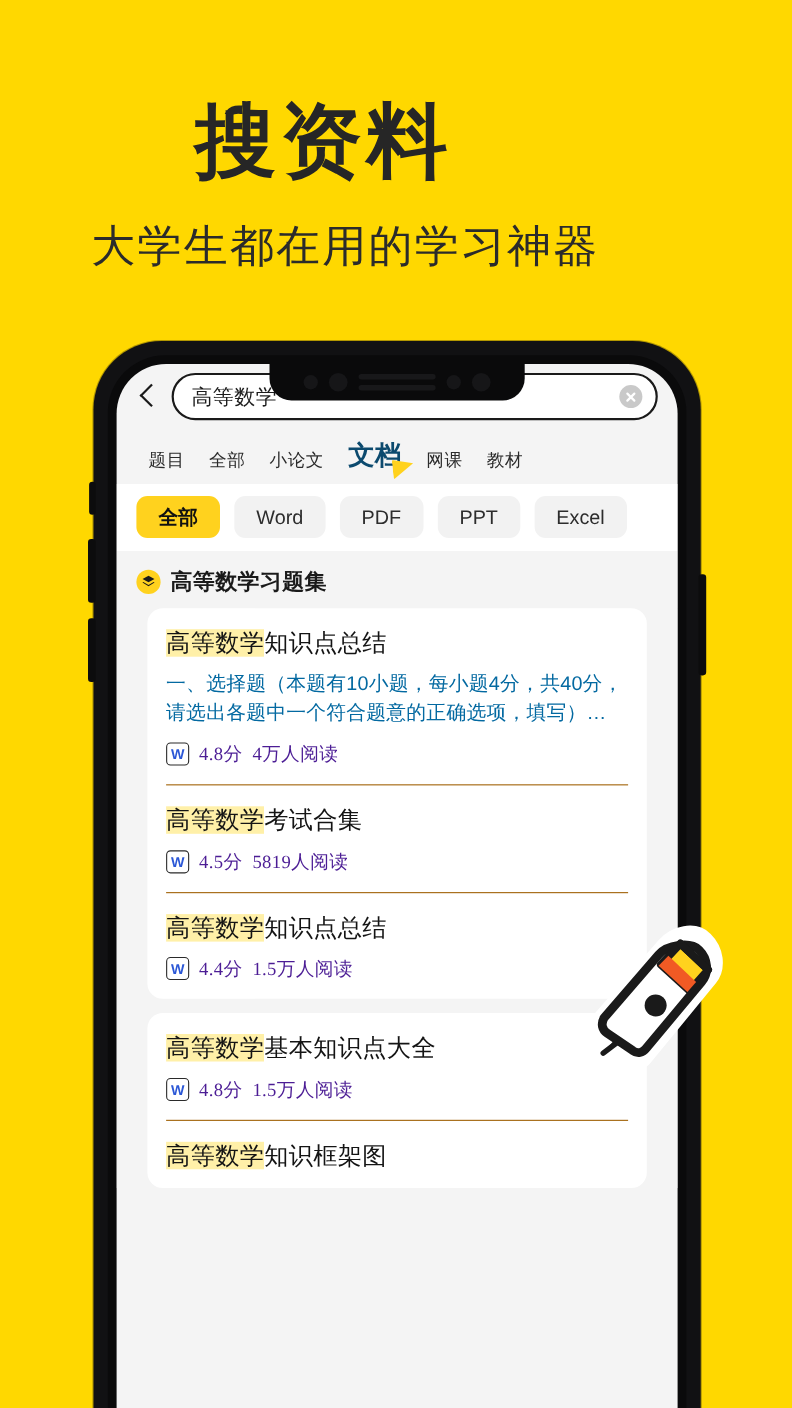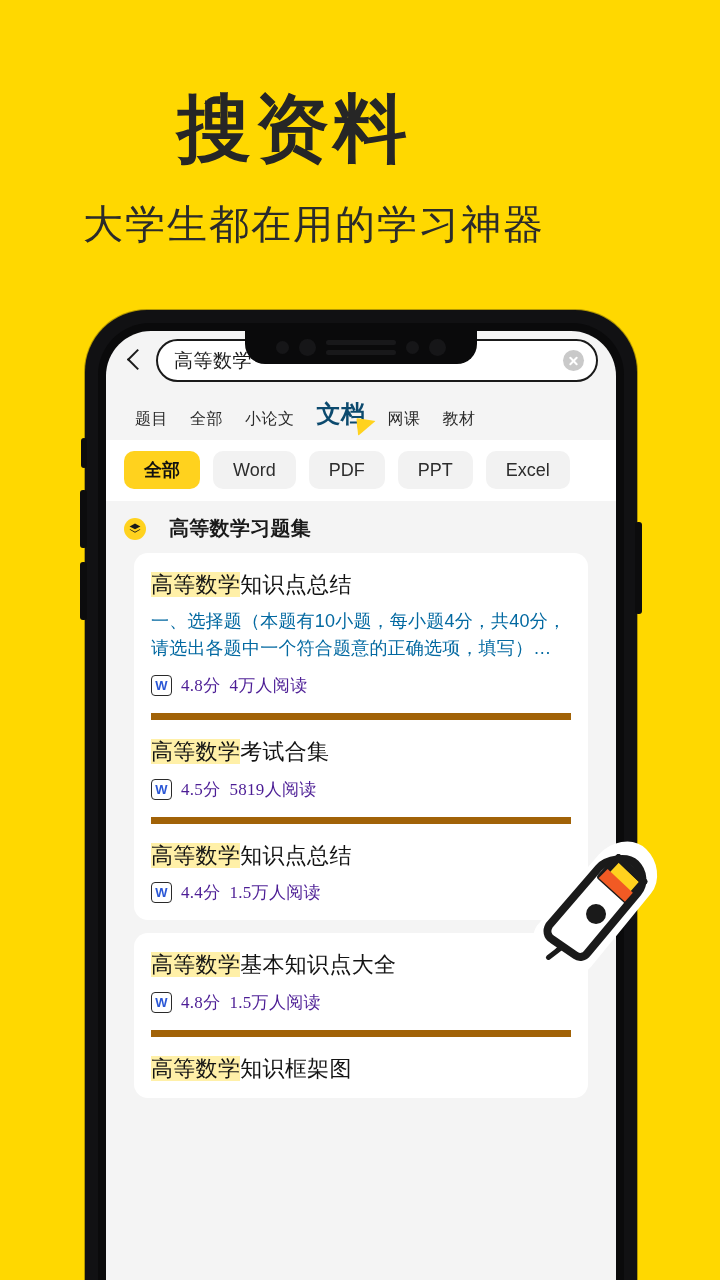--- a/index.html
+++ b/index.html
@@ -135,33 +135,33 @@
   }
   .chip {
     height:38px; padding:0 20px; border-radius:10px; background:#F2F2F2;
     display:flex; align-items:center; justify-content:center;
     font-size:18px; color:#2d2d2d; white-space:nowrap;
   }
   .chip.active { background:#FFD21E; color:#111; font-weight:bold; }
 
   
   .section-head {
-    display:flex; align-items:center; gap:23px;
+    display:flex; align-items:center; gap:9px;
     padding:14px 18px 11px 18px; background:#F4F4F4;
   }
   .layer-badge {
     width:22px; height:22px; border-radius:50%; background:#FFD21E;
     display:flex; align-items:center; justify-content:center; flex:0 0 auto;
   }
   .section-title { font-size:20px; font-weight:bold; color:#1a1a1a; letter-spacing:.3px; }
 
   
   .list { padding:0 28px; background:#F4F4F4; }
   .card { background:#fff; border-radius:14px; padding:0 17px; margin-bottom:13px; }
-  .item { padding:18px 0 16px 0; border-top:7px solid #a16207; }
+  .item { padding:18px 0 16px 0; border-top:1px solid #a16207; }
   .item:first-child { border-top:none; }
   .item-title {
     font-size:22px; color:#141414; letter-spacing:.3px; line-height:1.25;
   }
   .hl { background:#FFF0A8; }
   .item-desc {
     font-size:18px; color:#0369a1; line-height:1.52; margin-top:9px;
     letter-spacing:.2px;
   }
   .item-meta { display:flex; align-items:center; gap:9px; margin-top:12px; }

